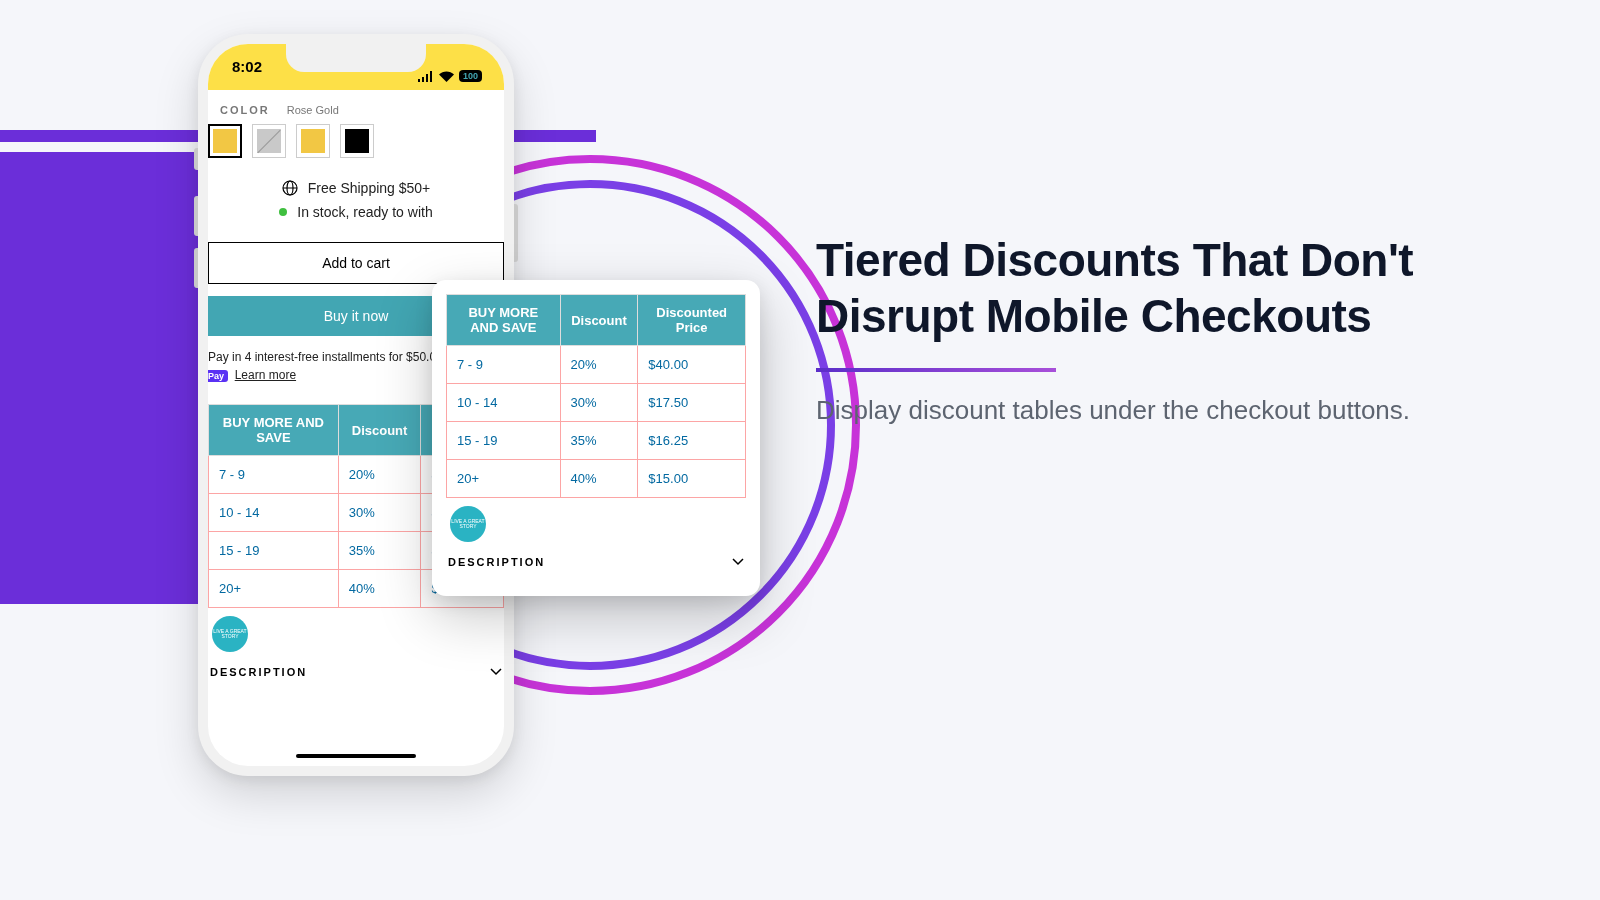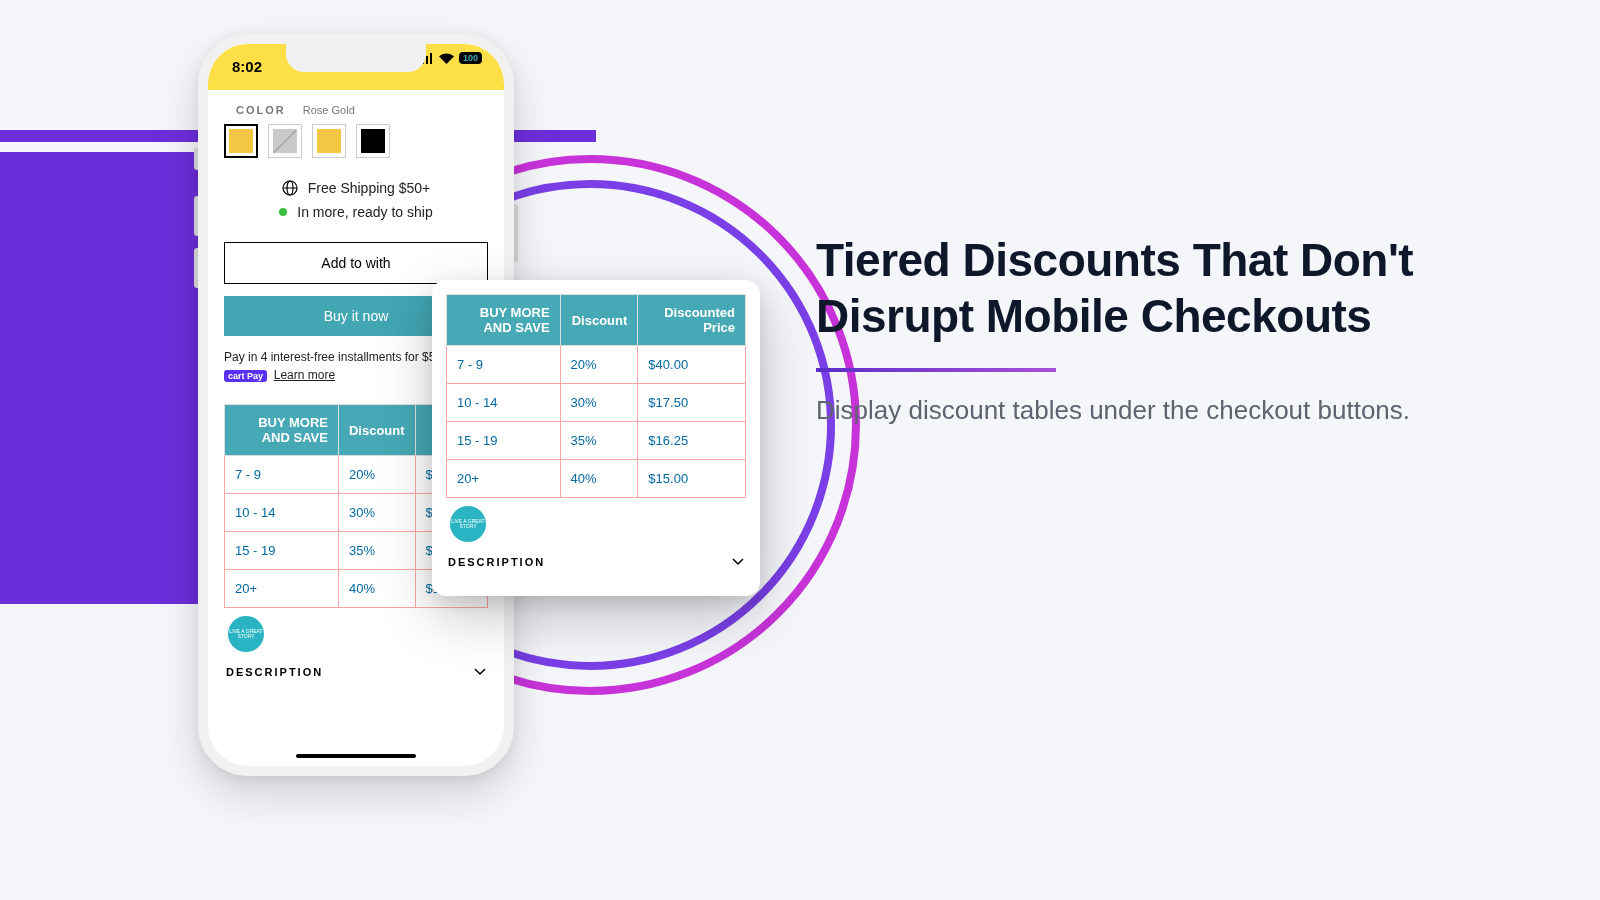--- a/index.html
+++ b/index.html
@@ -15,25 +15,25 @@
 .phone-shell { position:absolute; left:198px; top:34px; width:316px; height:742px; background:#F1F1F1; border-radius:50px; z-index:5; box-shadow:0 18px 45px rgba(0,0,0,0.15), 0 4px 14px rgba(0,0,0,0.08); }
 .phone-silence { position:absolute; left:-4px; top:114px; width:4px; height:22px; background:#C8C8C8; border-radius:3px 0 0 3px; }
 .phone-vol1 { position:absolute; left:-4px; top:162px; width:4px; height:40px; background:#C8C8C8; border-radius:3px 0 0 3px; }
 .phone-vol2 { position:absolute; left:-4px; top:214px; width:4px; height:40px; background:#C8C8C8; border-radius:3px 0 0 3px; }
 .phone-pwr { position:absolute; right:-4px; top:170px; width:4px; height:58px; background:#C8C8C8; border-radius:0 3px 3px 0; }
 
 .screen { position:absolute; left:10px; right:10px; top:10px; bottom:10px; background:#fff; border-radius:40px; overflow:hidden; }
 
 .statusbar { height:46px; background:#fde047; position:relative; color:#000; }
 .sb-time { position:absolute; left:24px; top:14px; font-size:15px; font-weight:700; }
-.sb-right { position:absolute; right:22px; top:8px; display:flex; align-items:center; gap:5px; }
+.sb-right { position:absolute; right:22px; top:26px; display:flex; align-items:center; gap:5px; }
 .batt { background:#000; color:#42A6B3; font-size:9px; font-weight:700; padding:1px 4px; border-radius:4px; }
 .notch { position:absolute; top:0; left:50%; transform:translateX(-50%); width:140px; height:28px; background:#F1F1F1; border-radius:0 0 18px 18px; }
 
-.content { padding:14px 16px 0; }
+.content { padding:14px 0 0; }
 
 .label-row { font-size:11px; font-weight:700; letter-spacing:2px; color:#999; margin-bottom:8px; }
 .label-row span { color:#777; font-weight:400; margin-left:12px; letter-spacing:0; }
 
 .swatches { display:flex; gap:10px; margin-bottom:22px; }
 .swatch { width:34px; height:34px; border:1px solid #ccc; padding:4px; }
 .swatch.sel { border:2px solid #000; padding:3px; }
 .swinner { width:100%; height:100%; position:relative; }
 .sw-gold { background:#F2C744; }
 .sw-silver { background:#C9C9C9; }
@@ -45,21 +45,21 @@
 
 .btn { width:100%; padding:12px; text-align:center; font-size:14px; font-weight:500; margin-bottom:12px; }
 .btn-outline { border:1px solid #000; background:#fff; }
 .btn-solid { background:#42A6B3; color:#fff; border:none; }
 
 .pay-in-4 { font-size:12px; color:#222; line-height:1.5; margin-bottom:20px; }
 .shoppay { background:#5A31F4; color:#fff; font-size:9px; font-weight:700; padding:1px 4px; border-radius:3px; }
 .learn { text-decoration:underline; }
 
 .tbl { width:100%; border-collapse:collapse; font-size:13px; }
-.tbl th { background:#47A9B6; color:#fff; text-align:right; padding:10px 10px; font-weight:600; font-size:13px; border:1px solid #ddd; }
+.tbl th { background:#47A9B6; color:#fff; text-align:center; padding:10px 10px; font-weight:600; font-size:13px; border:1px solid #ddd; }
 .tbl td { padding:11px 10px; border:1px solid #fca5a5; color:#0369a1; }
 
 .desc-head { display:flex; justify-content:space-between; align-items:center; padding:14px 2px; font-size:11px; font-weight:700; letter-spacing:2px; }
 .badge { width:36px; height:36px; border-radius:50%; background:#2AB3C3; color:#fff; font-size:5px; display:flex; align-items:center; justify-content:center; text-align:center; line-height:1.1; margin:8px 0 0 4px; }
 
 .home-ind { position:absolute; bottom:8px; left:50%; transform:translateX(-50%); width:120px; height:4px; background:#000; border-radius:3px; }
 
 .popup { position:absolute; left:432px; top:280px; width:328px; background:#fff; border-radius:14px; box-shadow:0 20px 55px rgba(0,0,0,0.22), 0 6px 18px rgba(0,0,0,0.1); padding:14px; z-index:10; }
 
 .right-pane { position:absolute; left:816px; top:232px; width:680px; z-index:5; }
@@ -120,26 +120,26 @@
       <div class="infoline">
         <svg width="16" height="16" viewBox="0 0 16 16">
             <circle cx="8" cy="8" r="7" fill="none" stroke="#000" stroke-width="1.2"></circle>
             <ellipse cx="8" cy="8" rx="3" ry="7" fill="none" stroke="#000" stroke-width="1.2"></ellipse>
             <line x1="1" y1="8" x2="15" y2="8" stroke="#000" stroke-width="1.2"></line>
           </svg>
         <span>Free Shipping $50+</span>
       </div>
       <div class="infoline">
         <span class="dot-green"></span>
-        <span>In more, ready to ship</span>
+        <span>In stock, ready to with</span>
       </div>
 
       <div style="height:14px"></div>
 
-      <button class="btn btn-outline">Add to with</button>
+      <button class="btn btn-outline">Add to cart</button>
       <button class="btn btn-solid">Buy it now</button>
 
       <div class="pay-in-4">
         <span>Pay in 4 interest-free installments for $50.00 with </span><span class="shoppay">cart Pay</span>
         &nbsp;<span class="learn">Learn more</span>
       </div>
 
       <table class="tbl">
         <tbody>
             <tr>

